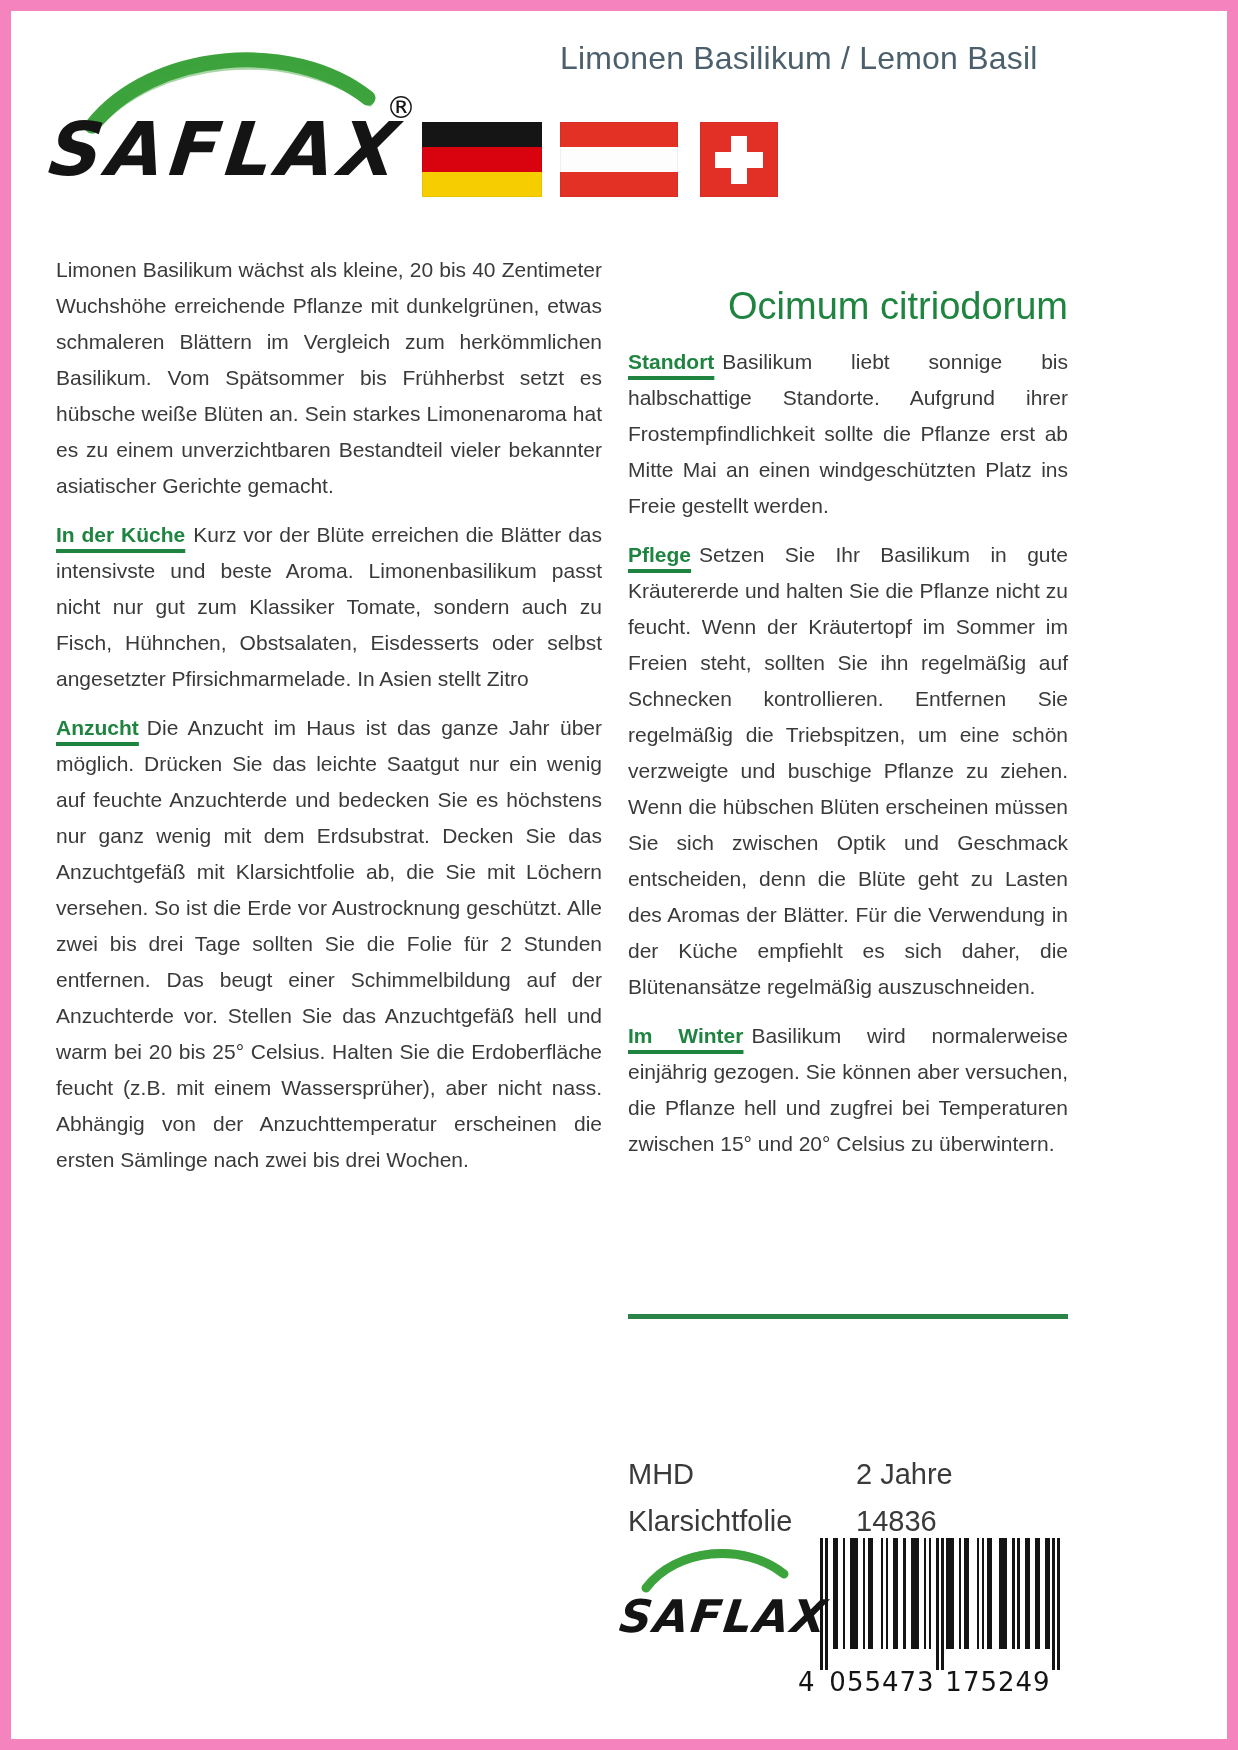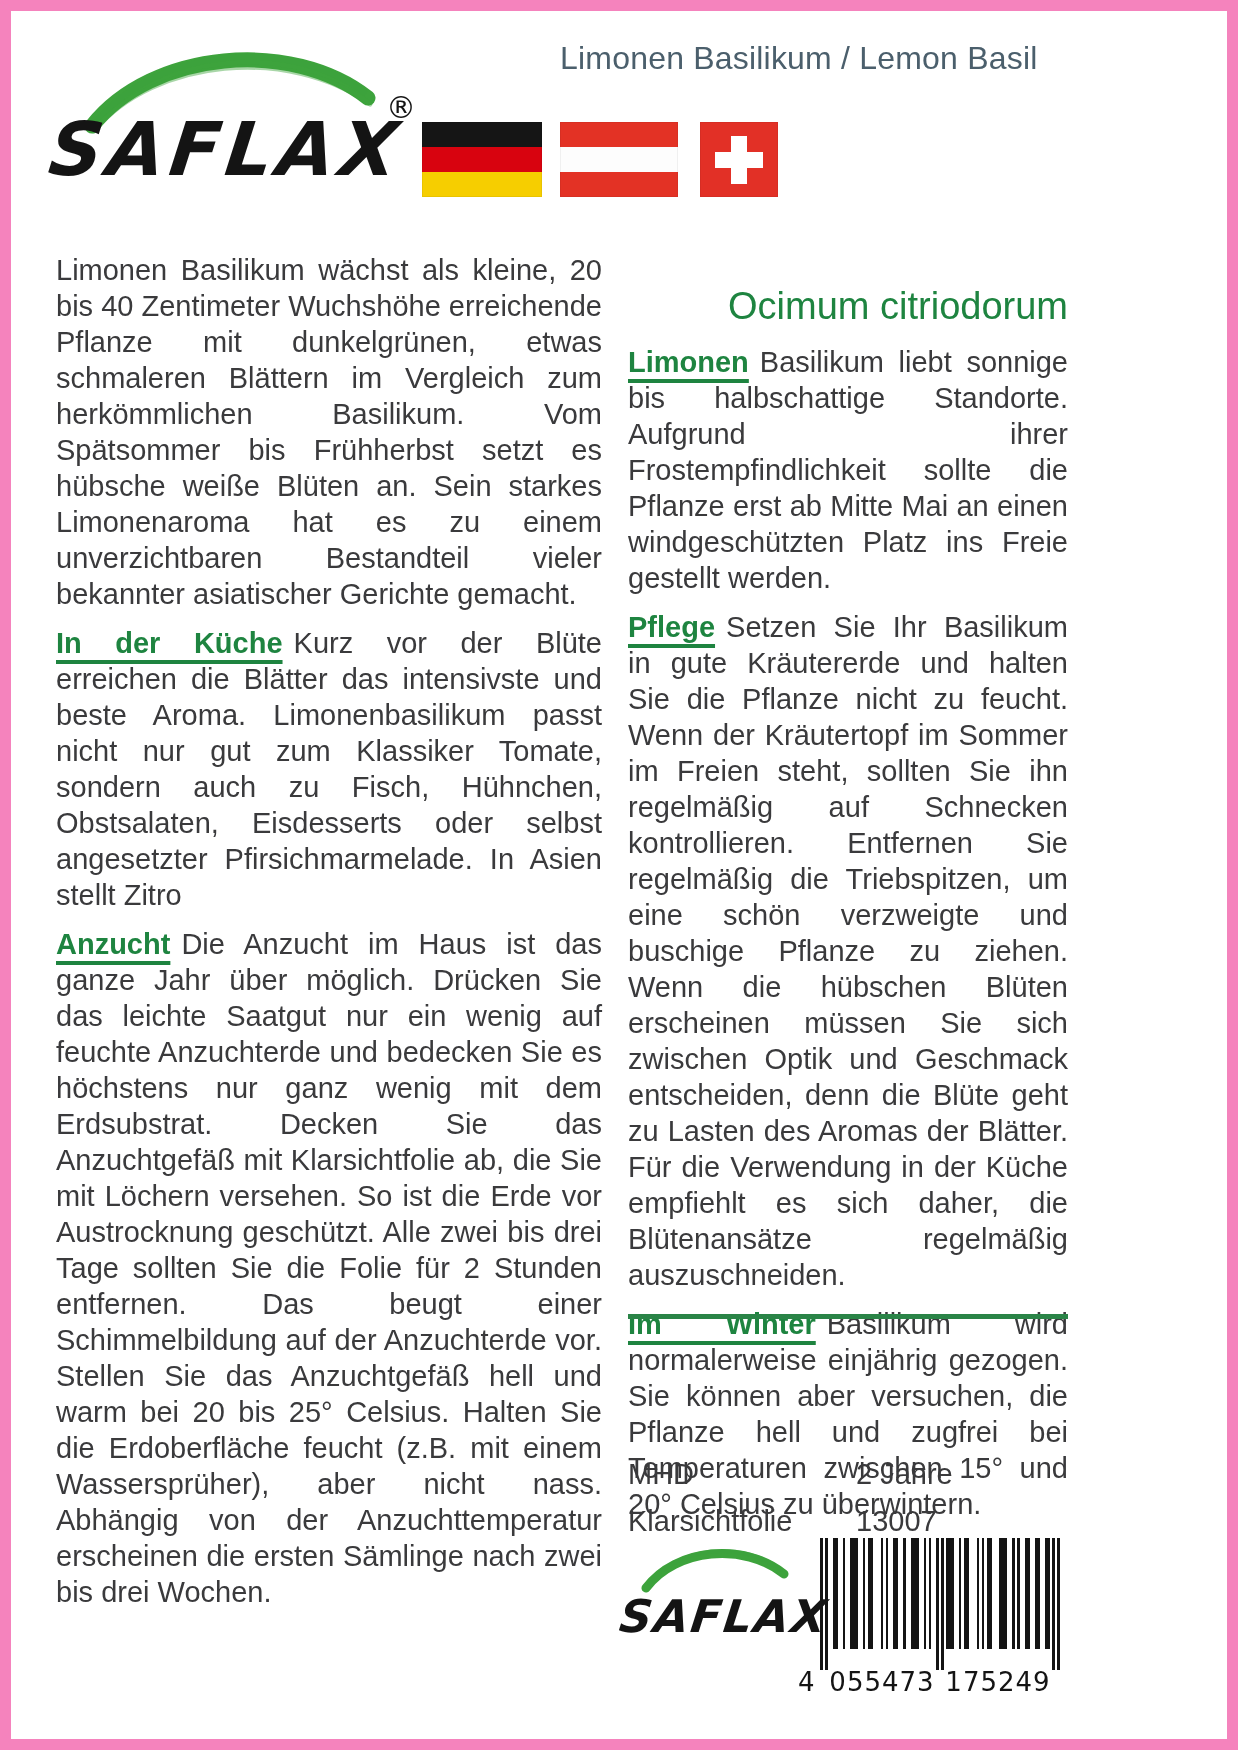--- a/index.html
+++ b/index.html
@@ -40,21 +40,21 @@
   .col{position:absolute;}
   .col.left{left:56px;top:252px;width:546px;}
   .col.right{left:628px;top:284px;width:440px;}
   h1.packet-title{
     margin:0 0 52px 0;font-size:40px;line-height:44px;font-weight:bold;color:#1e8440;
   }
   h2.botanical{
     margin:0 0 16px 0;font-size:38px;line-height:44px;font-weight:400;color:#1e8440;text-align:right;
   }
   p.body{
-    margin:0 0 13px 0;font-size:29px;line-height:36px;text-align:justify;
+    margin:0 0 13px 0;font-size:21px;line-height:36px;text-align:justify;
     text-justify:inter-word;color:#3a3a3c;
   }
   .shead{
     color:#1e8440;font-weight:bold;text-decoration:underline;
     text-decoration-thickness:3.5px;text-underline-offset:7px;
     margin-right:.38em;
   }
   
   .green-rule{position:absolute;left:628px;top:1314px;width:440px;height:5px;background:#2a8447;}
   .details{position:absolute;left:628px;top:1456px;width:440px;font-size:29px;line-height:36px;}
@@ -109,37 +109,37 @@
 
     <p class="body"><span class="shead">In der Küche</span><span>Kurz vor der Blüte erreichen die Blätter das intensivste und beste Aroma. Limonenbasilikum passt nicht nur gut zum Klassiker Tomate, sondern auch zu Fisch, Hühnchen, Obstsalaten, Eisdesserts oder selbst angesetzter Pfirsichmarmelade. In Asien stellt Zitro</span></p>
 
 
     <p class="body"><span class="shead">Anzucht</span><span>Die Anzucht im Haus ist das ganze Jahr über möglich. Drücken Sie das leichte Saatgut nur ein wenig auf feuchte Anzuchterde und bedecken Sie es höchstens nur ganz wenig mit dem Erdsubstrat. Decken Sie das Anzuchtgefäß mit Klarsichtfolie ab, die Sie mit Löchern versehen. So ist die Erde vor Austrocknung geschützt. Alle zwei bis drei Tage sollten Sie die Folie für 2 Stunden entfernen. Das beugt einer Schimmelbildung auf der Anzuchterde vor. Stellen Sie das Anzuchtgefäß hell und warm bei 20 bis 25° Celsius. Halten Sie die Erdoberfläche feucht (z.B. mit einem Wassersprüher), aber nicht nass. Abhängig von der Anzuchttemperatur erscheinen die ersten Sämlinge nach zwei bis drei Wochen.</span></p>
   </div>
 
   <div class="col right">
     <h2 class="botanical">Ocimum citriodorum</h2>
 
-    <p class="body"><span class="shead">Limonen</span><span>Basilikum liebt sonnige bis halbschattige Standorte. Aufgrund ihrer Frostempfindlichkeit sollte die Pflanze erst ab Mitte Mai an einen windgeschützten Platz ins Freie gestellt werden.</span></p>
+    <p class="body"><span class="shead">Standort</span><span>Basilikum liebt sonnige bis halbschattige Standorte. Aufgrund ihrer Frostempfindlichkeit sollte die Pflanze erst ab Mitte Mai an einen windgeschützten Platz ins Freie gestellt werden.</span></p>
 
     <p class="body"><span class="shead">Pflege</span><span>Setzen Sie Ihr Basilikum in gute Kräutererde und halten Sie die Pflanze nicht zu feucht. Wenn der Kräutertopf im Sommer im Freien steht, sollten Sie ihn regelmäßig auf Schnecken kontrollieren. Entfernen Sie regelmäßig die Triebspitzen, um eine schön verzweigte und buschige Pflanze zu ziehen. Wenn die hübschen Blüten erscheinen müssen Sie sich zwischen Optik  und Geschmack entscheiden, denn die Blüte geht zu Lasten des Aromas der Blätter. Für die Verwendung in der Küche empfiehlt es sich daher, die Blütenansätze regelmäßig auszuschneiden.</span></p>
 
     <p class="body"><span class="shead">Im Winter</span><span>Basilikum wird normalerweise einjährig gezogen. Sie können aber versuchen, die Pflanze hell und zugfrei bei Temperaturen zwischen 15° und 20° Celsius zu überwintern.</span></p>
   </div>
 
   <div class="green-rule"></div>
 
   <div class="details">
     <div class="detail-row">
       <span>MHD</span>
       <span>2 Jahre</span>
     </div>
     <div class="detail-row">
       <span>Klarsichtfolie</span>
-      <span>13007</span>
+      <span>14836</span>
     </div>
   </div>
 
   <div class="brand-logo small">
     <svg class="arc" width="150" height="54" viewBox="0 0 150 54">
       <path d="M6,48 C36,8 104,2 144,34" fill="none" stroke="#3da33c" stroke-width="9" stroke-linecap="round"></path>
       <path d="M9,44 C39,6 102,0 141,30" fill="none" stroke="#3da33c" stroke-width="4" stroke-linecap="round" opacity="0.55"></path>
     </svg>
     <span class="brand-text">SAFLAX</span>
   </div>

